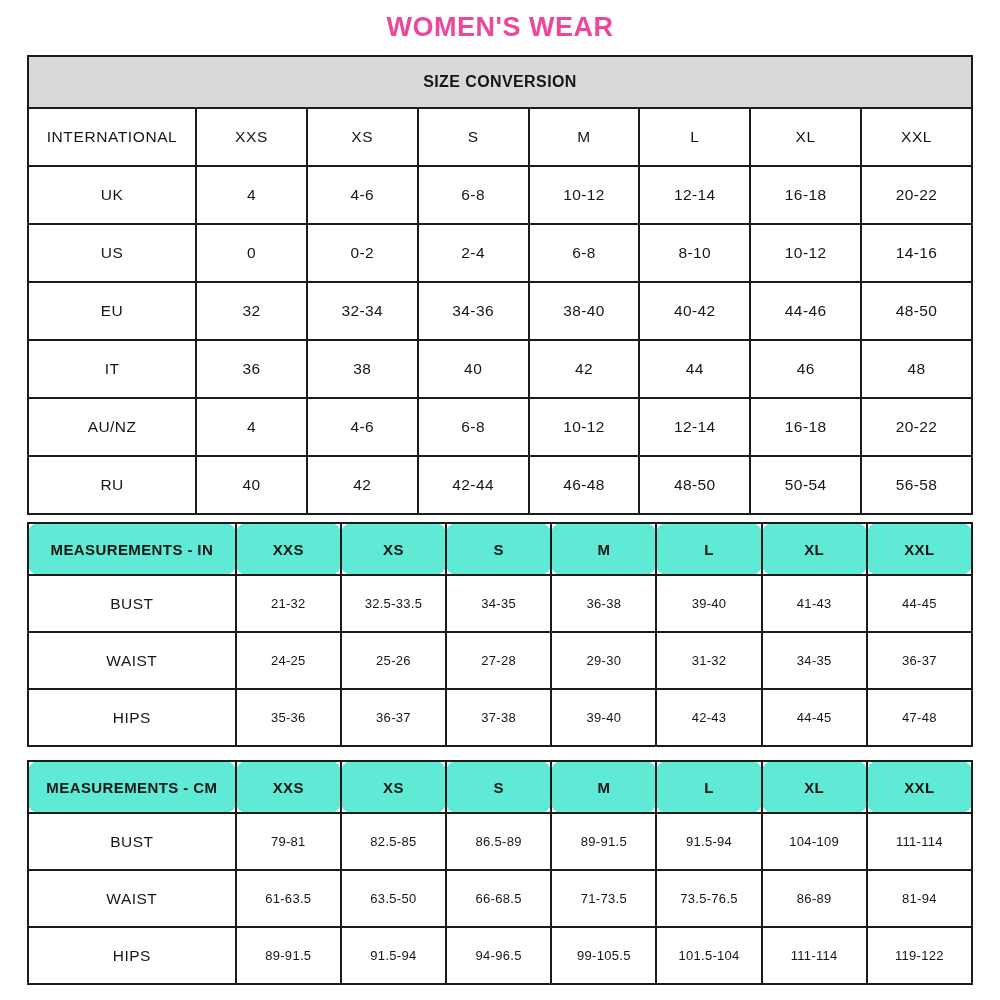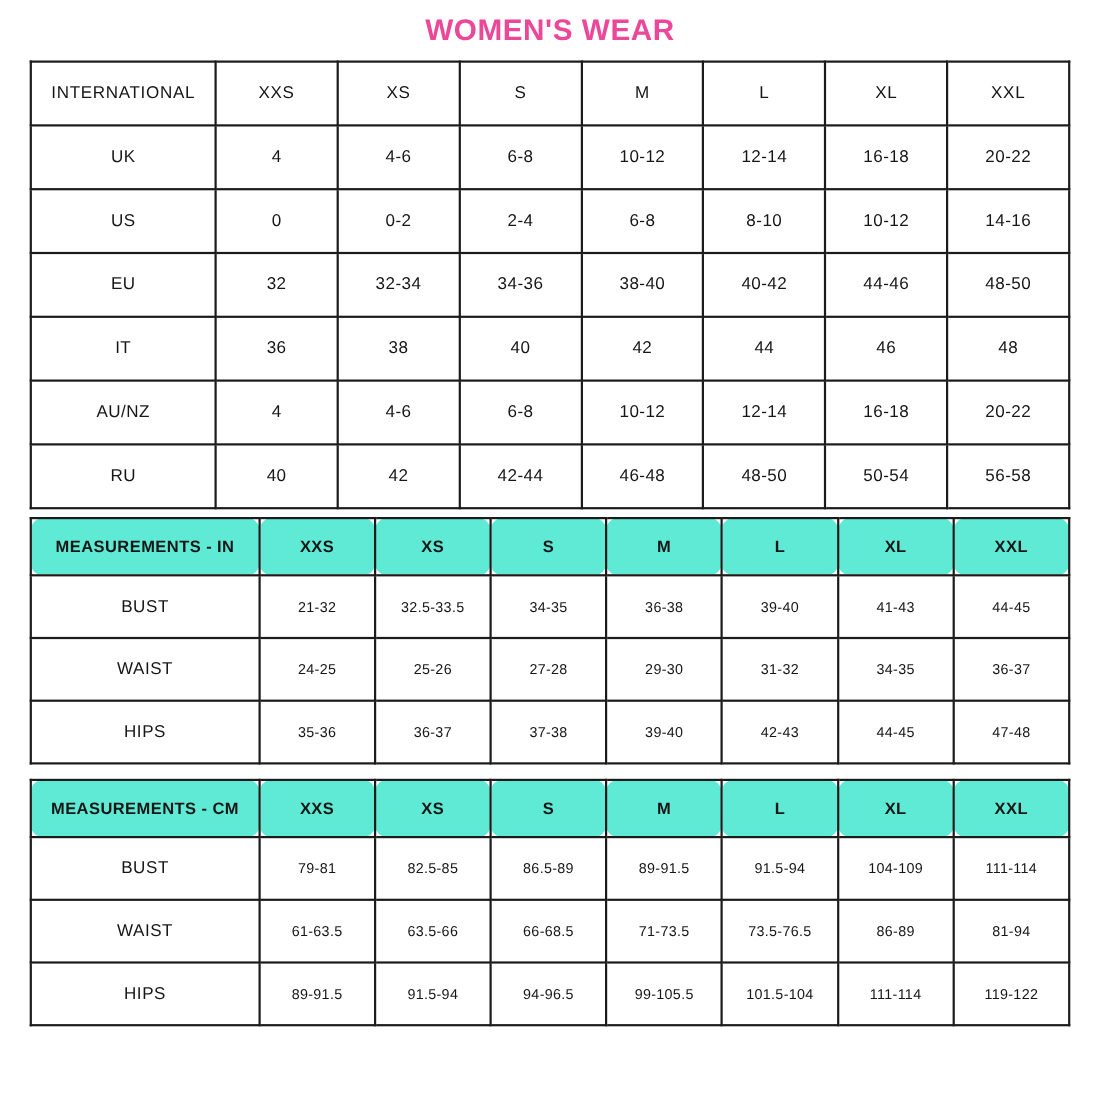--- a/index.html
+++ b/index.html
@@ -33,20 +33,23 @@
         <col class="c-label">
         <col>
         <col>
         <col>
         <col>
         <col>
         <col>
         <col>
       </colgroup>
     <thead>
+      <tr class="banner">
+        <th colspan="8">SIZE CONVERSION</th>
+      </tr>
       <tr class="cols">
         <th>INTERNATIONAL</th>
         <th>XXS</th>
         <th>XS</th>
         <th>S</th>
         <th>M</th>
         <th>L</th>
         <th>XL</th>
         <th>XXL</th>
       </tr>
@@ -202,21 +205,21 @@
         <td>82.5-85</td>
         <td>86.5-89</td>
         <td>89-91.5</td>
         <td>91.5-94</td>
         <td>104-109</td>
         <td>111-114</td>
       </tr>
       <tr>
         <td class="rl">WAIST</td>
         <td>61-63.5</td>
-        <td>63.5-66</td>
+        <td>63.5-50</td>
         <td>66-68.5</td>
         <td>71-73.5</td>
         <td>73.5-76.5</td>
         <td>86-89</td>
         <td>81-94</td>
       </tr>
       <tr>
         <td class="rl">HIPS</td>
         <td>89-91.5</td>
         <td>91.5-94</td>

